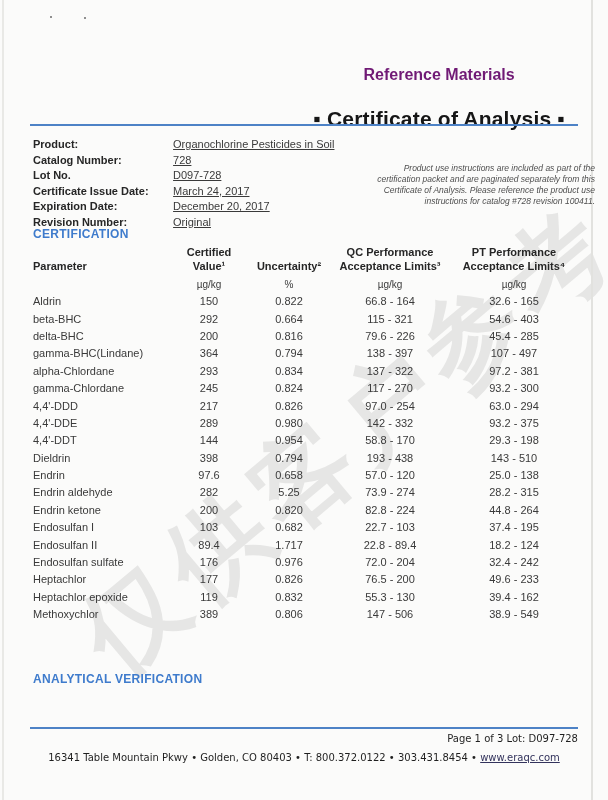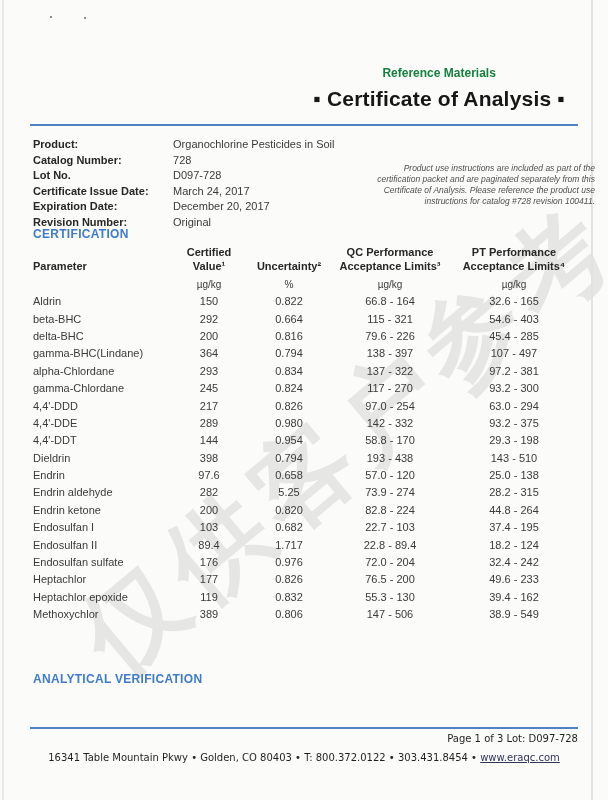--- a/index.html
+++ b/index.html
@@ -26,31 +26,31 @@
     font-size:100px; letter-spacing:10px; white-space:nowrap;
     color:rgba(125,125,125,0.16); font-weight:bold;
     pointer-events:none; z-index:0;
   }
 
   
   .header-block {
     position:absolute; top:66px; right:43px;
     display:flex; flex-direction:column; align-items:center; z-index:1;
   }
-  .eyebrow { font-size:12px; font-weight:bold; color:#15803d; margin-bottom:7px; }
+  .eyebrow { font-size:16px; font-weight:bold; color:#701a75; margin-bottom:23px; }
   .doc-title { font-size:21px; font-weight:bold; color:#161616; letter-spacing:0.2px; }
   .rule { position:absolute; left:30px; width:548px; height:2px; background:#4d82c6; z-index:1; }
   .rule-top { top:124px; }
   .rule-bottom { top:727px; }
 
   
   .product-info { position:absolute; left:33px; top:137px; z-index:1; }
   .info-row { height:15.6px; line-height:15.6px; font-size:11px; }
   .info-label { display:inline-block; width:137px; font-weight:bold; color:#262626; }
-  .info-value { color:#3a3a3a; }
+  .info-value { color:#3a3a3a;text-decoration:underline; }
 
   
   .note {
     position:absolute; left:377px; top:163px; width:218px; z-index:1;
     font-size:8.5px; font-style:italic; line-height:1.3;
     text-align:right; color:#4e4e4e;
   }
 
   .section-heading {
     position:absolute; left:33px; z-index:1;

